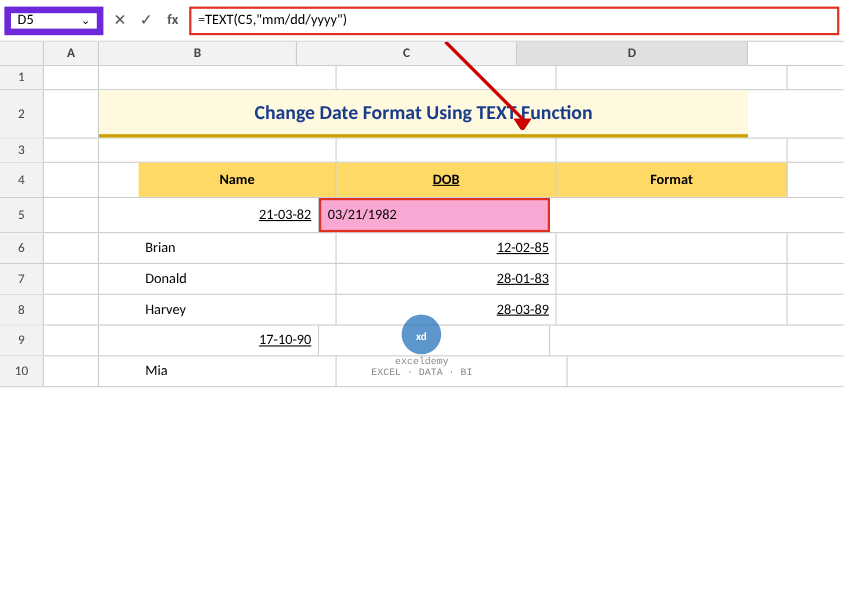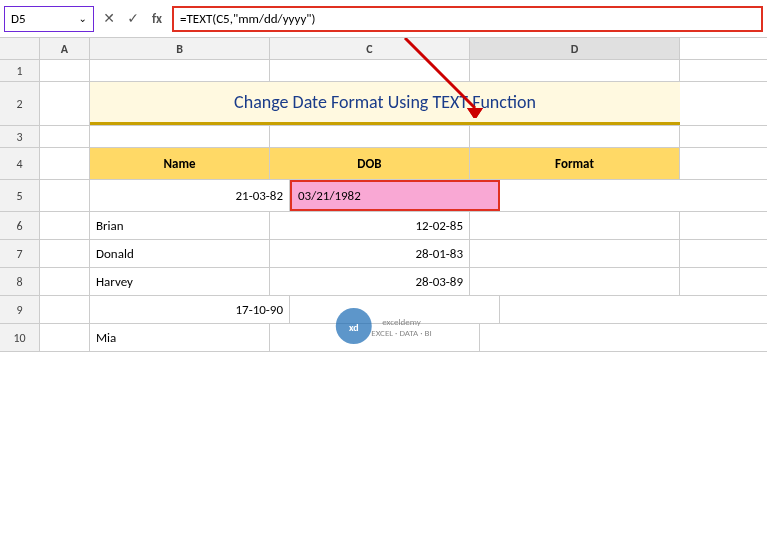--- a/index.html
+++ b/index.html
@@ -17,21 +17,21 @@
       display: flex;
       align-items: center;
       height: 38px;
       background: #fff;
       border-bottom: 1px solid #ccc;
       padding: 0 4px;
     }
     .name-box {
       width: 90px;
       height: 26px;
-      border: 1px solid #6d28d9;
+      border: 6px solid #6d28d9;
       display: flex;
       align-items: center;
       padding: 0 6px;
       font-size: 13px;
       background: #fff;
     }
     .formula-bar-dividers {
       display: flex;
       align-items: center;
       gap: 2px;
@@ -115,37 +115,37 @@
     }
     .cell {
       display: flex;
       align-items: center;
       border-right: 1px solid #ccc;
       padding: 0 6px;
       font-size: 13px;
       overflow: hidden;
     }
     .cell-a { width: 50px; min-width: 50px; }
-    .cell-b { width: 180px; min-width: 180px; }
-    .cell-c { width: 200px; min-width: 200px; justify-content: flex-end; }
+    .cell-b { width: 180px; min-width: 180px; margin-left: 36px; }
+    .cell-c { width: 200px; min-width: 200px; justify-content: flex-end; text-decoration: underline; }
     .cell-d { width: 210px; min-width: 210px; }
 
     
     .row-1 { height: 22px; }
 
     
     .row-2 { height: 44px; }
     .title-cell {
       display: flex;
       align-items: center;
       justify-content: center;
       background: #fff9e0;
       border-bottom: 3px solid #c8a000;
       font-size: 18px;
-      font-weight: normal;
+      font-weight: bold;
       color: #1a3c8a;
       width: 590px;
       min-width: 590px;
     }
 
     
     .row-3 { height: 22px; }
 
     
     .row-4 { height: 32px; }
@@ -172,41 +172,42 @@
       position: relative;
     }
 
     
     .watermark {
       position: absolute;
       bottom: 8px;
       left: 50%;
       transform: translateX(-50%);
       display: flex;
-      flex-direction: row;
+      flex-direction: column;
       align-items: center;
       opacity: 0.7;
     }
     .watermark-logo {
       width: 36px;
       height: 36px;
       background: #1a6bb5;
       border-radius: 50%;
       display: flex;
       align-items: center;
       justify-content: center;
       color: white;
       font-size: 11px;
       font-weight: bold;
     }
     .watermark-text {
       font-size: 9px;
       color: #555;
       text-align: center;
       margin-top: 2px;
+      font-family: Liberation Mono, monospace;
     }
   </style>
 </head>
 <body>
 
 <div class="top-bar">
   <div class="name-box">
     <span>D5</span>
     <span style="margin-left:auto;font-size:10px;">⌄</span>
   </div>

